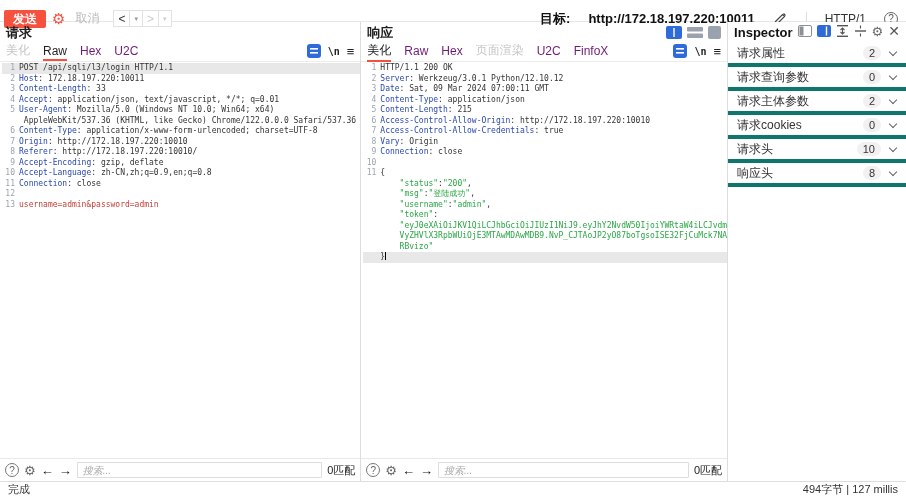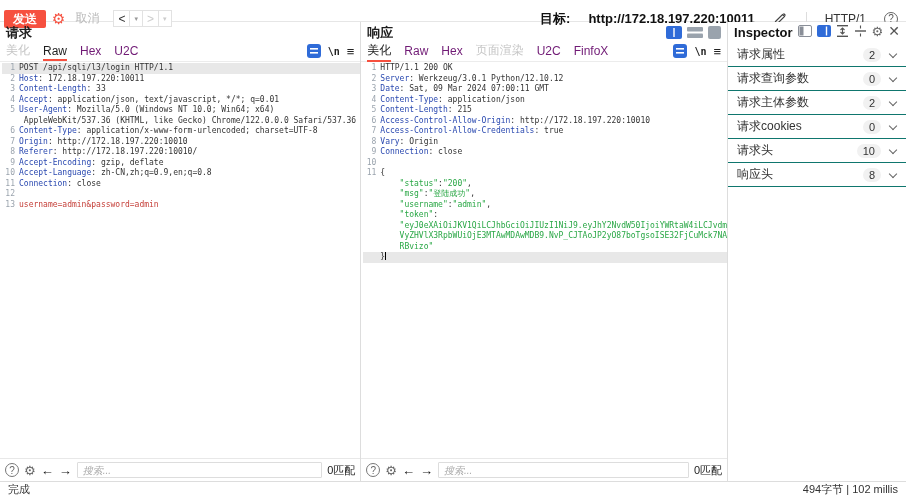--- a/index.html
+++ b/index.html
@@ -71,21 +71,21 @@
   .search-input::placeholder { font-style:italic; color:#a9a9a9; }
   .match-count { font-size:11px; color:#222; white-space:nowrap; }
 
   
   .inspector { flex:1; display:flex; flex-direction:column; background:#fff; }
   .insp-header { display:flex; align-items:flex-start; gap:5px; padding:3px 6px 2px; height:21px; }
   .insp-title { font-size:13px; font-weight:bold; color:#111; margin-right:auto; }
   .insp-close { font-size:14px; color:#555; line-height:12px; }
   .insp-rows { flex:1; overflow:hidden; }
   .insp-row { height:24px; display:flex; align-items:center; padding:0 9px;
-    border-bottom:1px solid #0f766e; font-size:12px; color:#333; }
+    border-bottom:4px solid #0f766e; font-size:12px; color:#333; }
   .insp-count { margin-left:auto; background:#f1f1f1; border-radius:9px;
     padding:1px 6px; font-size:11px; color:#333; min-width:9px; text-align:center; }
   .chev { width:6px; height:6px; border-right:1.5px solid #666; border-bottom:1.5px solid #666;
     transform:rotate(45deg); margin:-2px 1px 0 9px; flex:none; }
 
   
   .statusbar { height:18px; border-top:1px solid #ddd; display:flex; align-items:flex-start;
     justify-content:space-between; padding:0 8px; font-size:11px; color:#333; background:#fff; }
   svg { display:block; }
 </style>
@@ -394,14 +394,14 @@
           <span>响应头</span>
           <span class="insp-count">8</span>
           <span class="chev"></span>
         </div>
       </div>
   </div>
 </div>
 
 <div class="statusbar">
   <span>完成</span>
-  <span>494字节 | 102 millis</span>
+  <span>494字节 | 127 millis</span>
 </div>
 
 </body></html>

